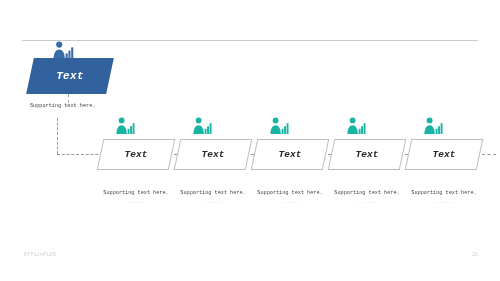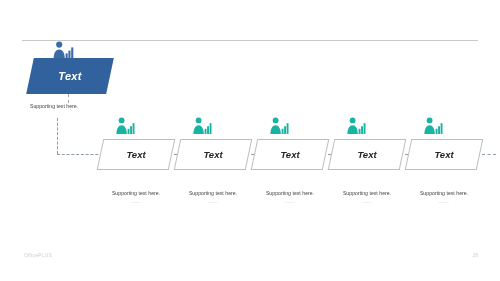--- a/index.html
+++ b/index.html
@@ -3,21 +3,21 @@
 <meta charset="utf-8">
 <style>
   html,body{margin:0;padding:0;}
   body{
     width:500px;height:281px;
     background:#ffffff;
     font-family:"Liberation Sans", sans-serif;
     overflow:hidden;
     position:relative;
   }
-  .slide{position:absolute;inset:0;background:#ffffff;}
+  .slide{position:absolute;inset:0;background:#ffffff;font-family:Liberation Mono, monospace;}
 
   
   .top-rule{
     position:absolute;left:22px;top:40px;width:456px;height:1px;
     background:#c9c9c9;
   }
 
   
   .header-node{
     position:absolute;left:30px;top:58px;width:80px;height:36px;

